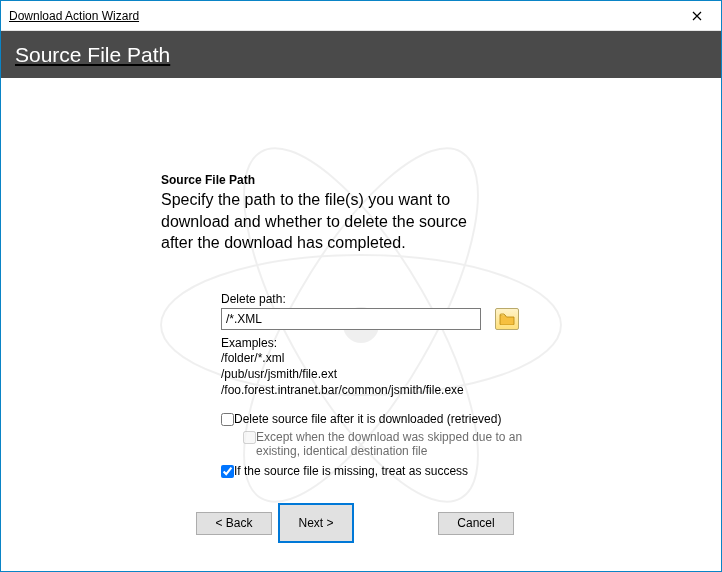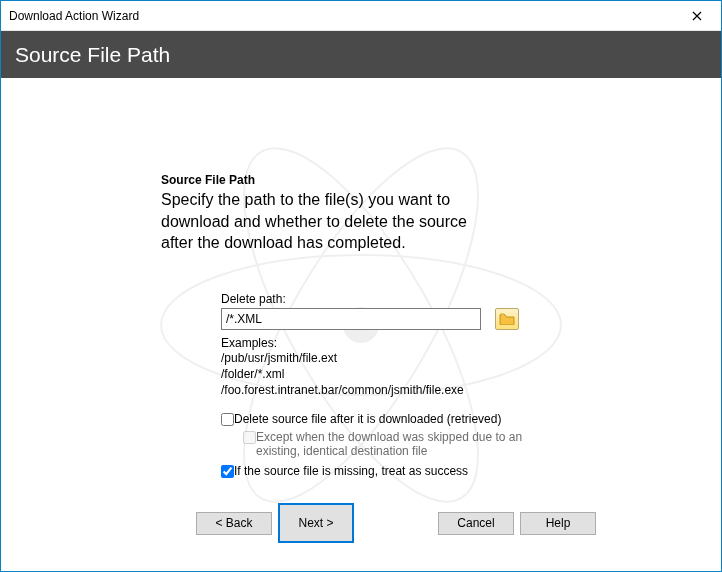--- a/index.html
+++ b/index.html
@@ -1,17 +1,17 @@
 <!DOCTYPE html>
 <html><head>
 <meta charset="utf-8">
 <style>
   * { box-sizing: border-box; }
   html, body { margin:0; padding:0; font-family: "Segoe UI", Tahoma, sans-serif; font-size:12px; color:#000; }
-  .window { width:722px; height:572px; border:1px solid #0a84c6; background:#fdba74; position:relative; }
+  .window { width:722px; height:572px; border:1px solid #0a84c6; background:#fdba74; position:relative;text-decoration:underline; }
   .titlebar { height:30px; background:#fff; display:flex; align-items:center; padding:0 2px 0 8px; border-bottom:1px solid #e6e6e6; }
   .titlebar .title { flex:1; font-size:12px; color:#000; }
   .titlebar .close { width:45px; height:28px; display:flex; align-items:center; justify-content:center; color:#000; font-family:Arial; font-size:14px; }
   .banner { background:#4a4a4a; color:#fff; height:47px; display:flex; align-items:center; padding-left:14px; font-size:21px; font-weight:400; }
   .body { position:relative; height:calc(100% - 30px - 47px); background:#fff; overflow:hidden; }
   .watermark { position:absolute; inset:0; pointer-events:none; opacity:0.06; display:flex; align-items:center; justify-content:center; }
   .content { position:absolute; left:160px; top:95px; width:480px; }
   .sect-title { font-weight:700; font-size:12px; margin-bottom:2px; }
   .sect-desc { font-size:16px; line-height:1.35; margin-bottom:38px; max-width:340px; }
   .form { margin-left:60px; }
@@ -70,22 +70,22 @@
           <div class="browse-btn">
             <svg width="16" height="13" viewBox="0 0 16 13">
               <path d="M1 3 h5 l1.5 2 H15 v7 a1 1 0 0 1 -1 1 H2 a1 1 0 0 1 -1 -1 Z" fill="#f6c040" stroke="#b8860b" stroke-width="0.8"></path>
               <path d="M1 3 a1 1 0 0 1 1 -1 h3 l1.5 2" fill="#ffe27a" stroke="#b8860b" stroke-width="0.8"></path>
             </svg>
           </div>
         </div>
 
         <div class="ex-head">Examples:</div>
         <div class="ex-lines">
+          <div>/folder/*.xml</div>
           <div>/pub/usr/jsmith/file.ext</div>
-          <div>/folder/*.xml</div>
           <div>/foo.forest.intranet.bar/common/jsmith/file.exe</div>
         </div>
 
         <label class="chk-row">
           <input type="checkbox" style="">
           <span>Delete source file after it is downloaded (retrieved)</span>
         </label>
 
         <label class="chk-row indented" style="max-width:300px;">
           <input type="checkbox" disabled="" style="">
@@ -97,16 +97,15 @@
           <span>If the source file is missing, treat as success</span>
         </label>
       </div>
     </div>
 
     <div class="btn-row">
       <button class="btn">&lt; Back</button>
       <button class="btn primary">Next &gt;</button>
       <div class="spacer"></div>
       <button class="btn">Cancel</button>
-      <button class="btn">Help</button>
     </div>
   </div>
 </div>
 
 </body></html>

